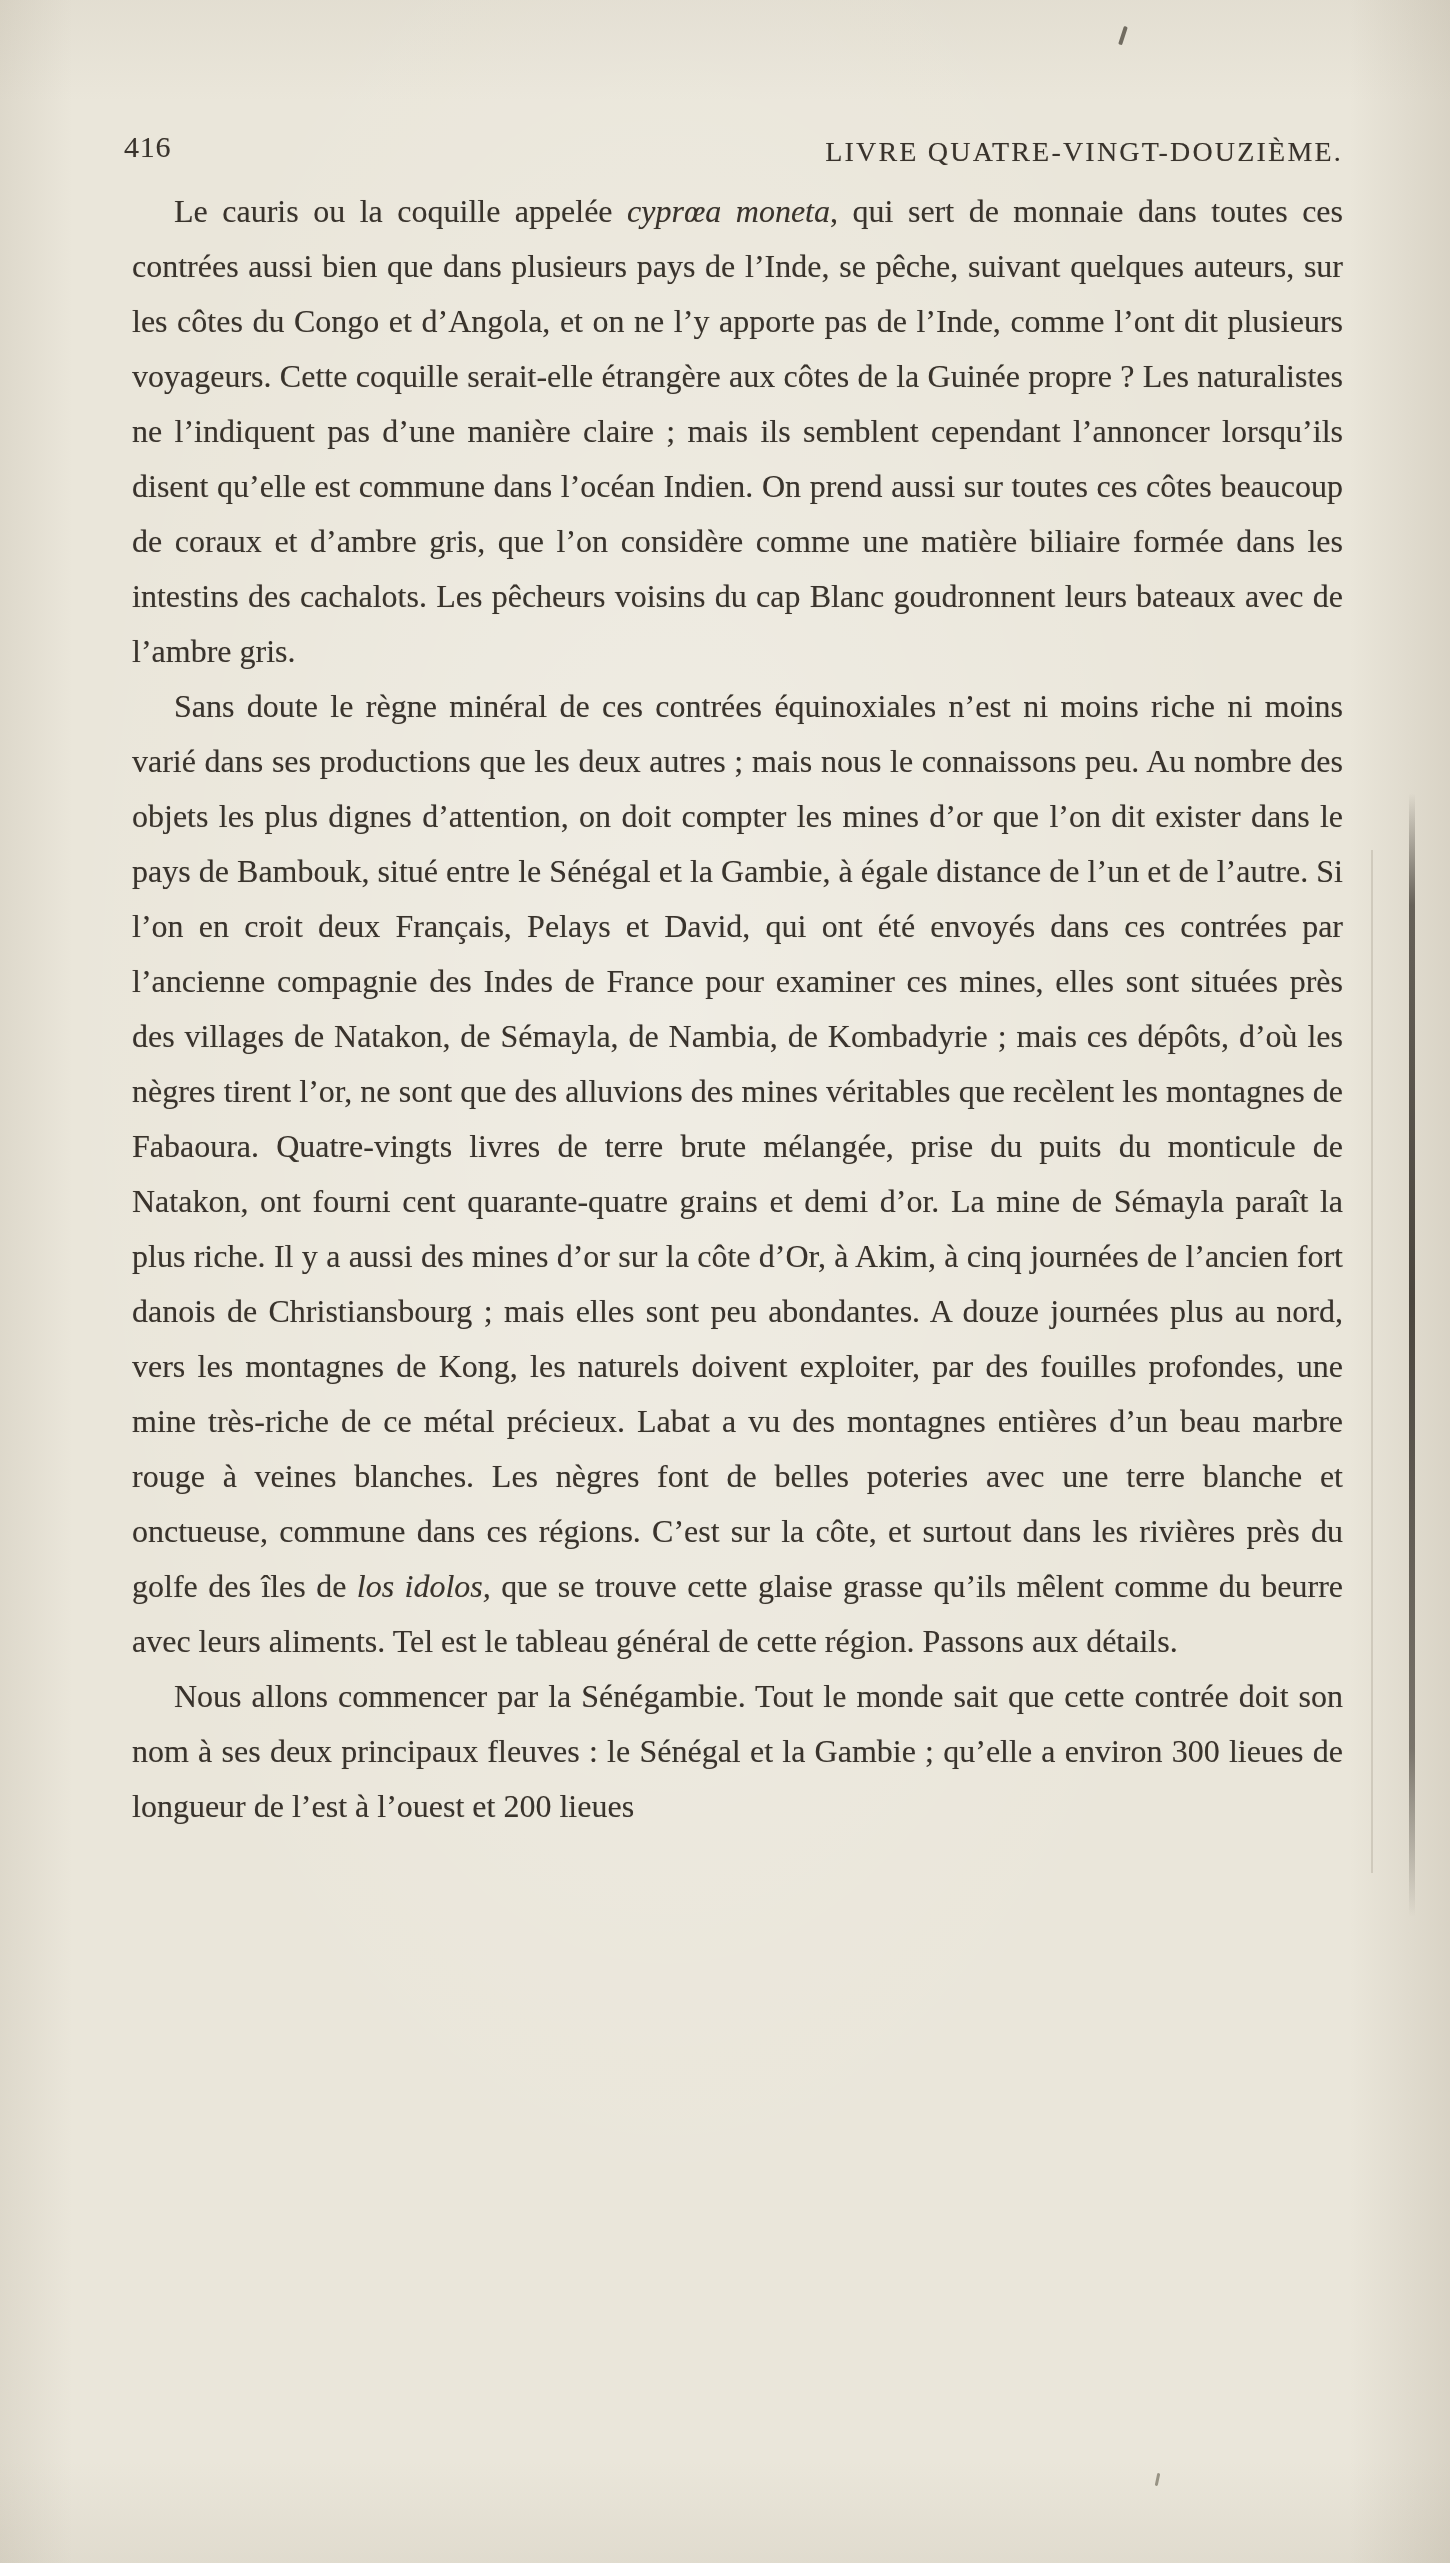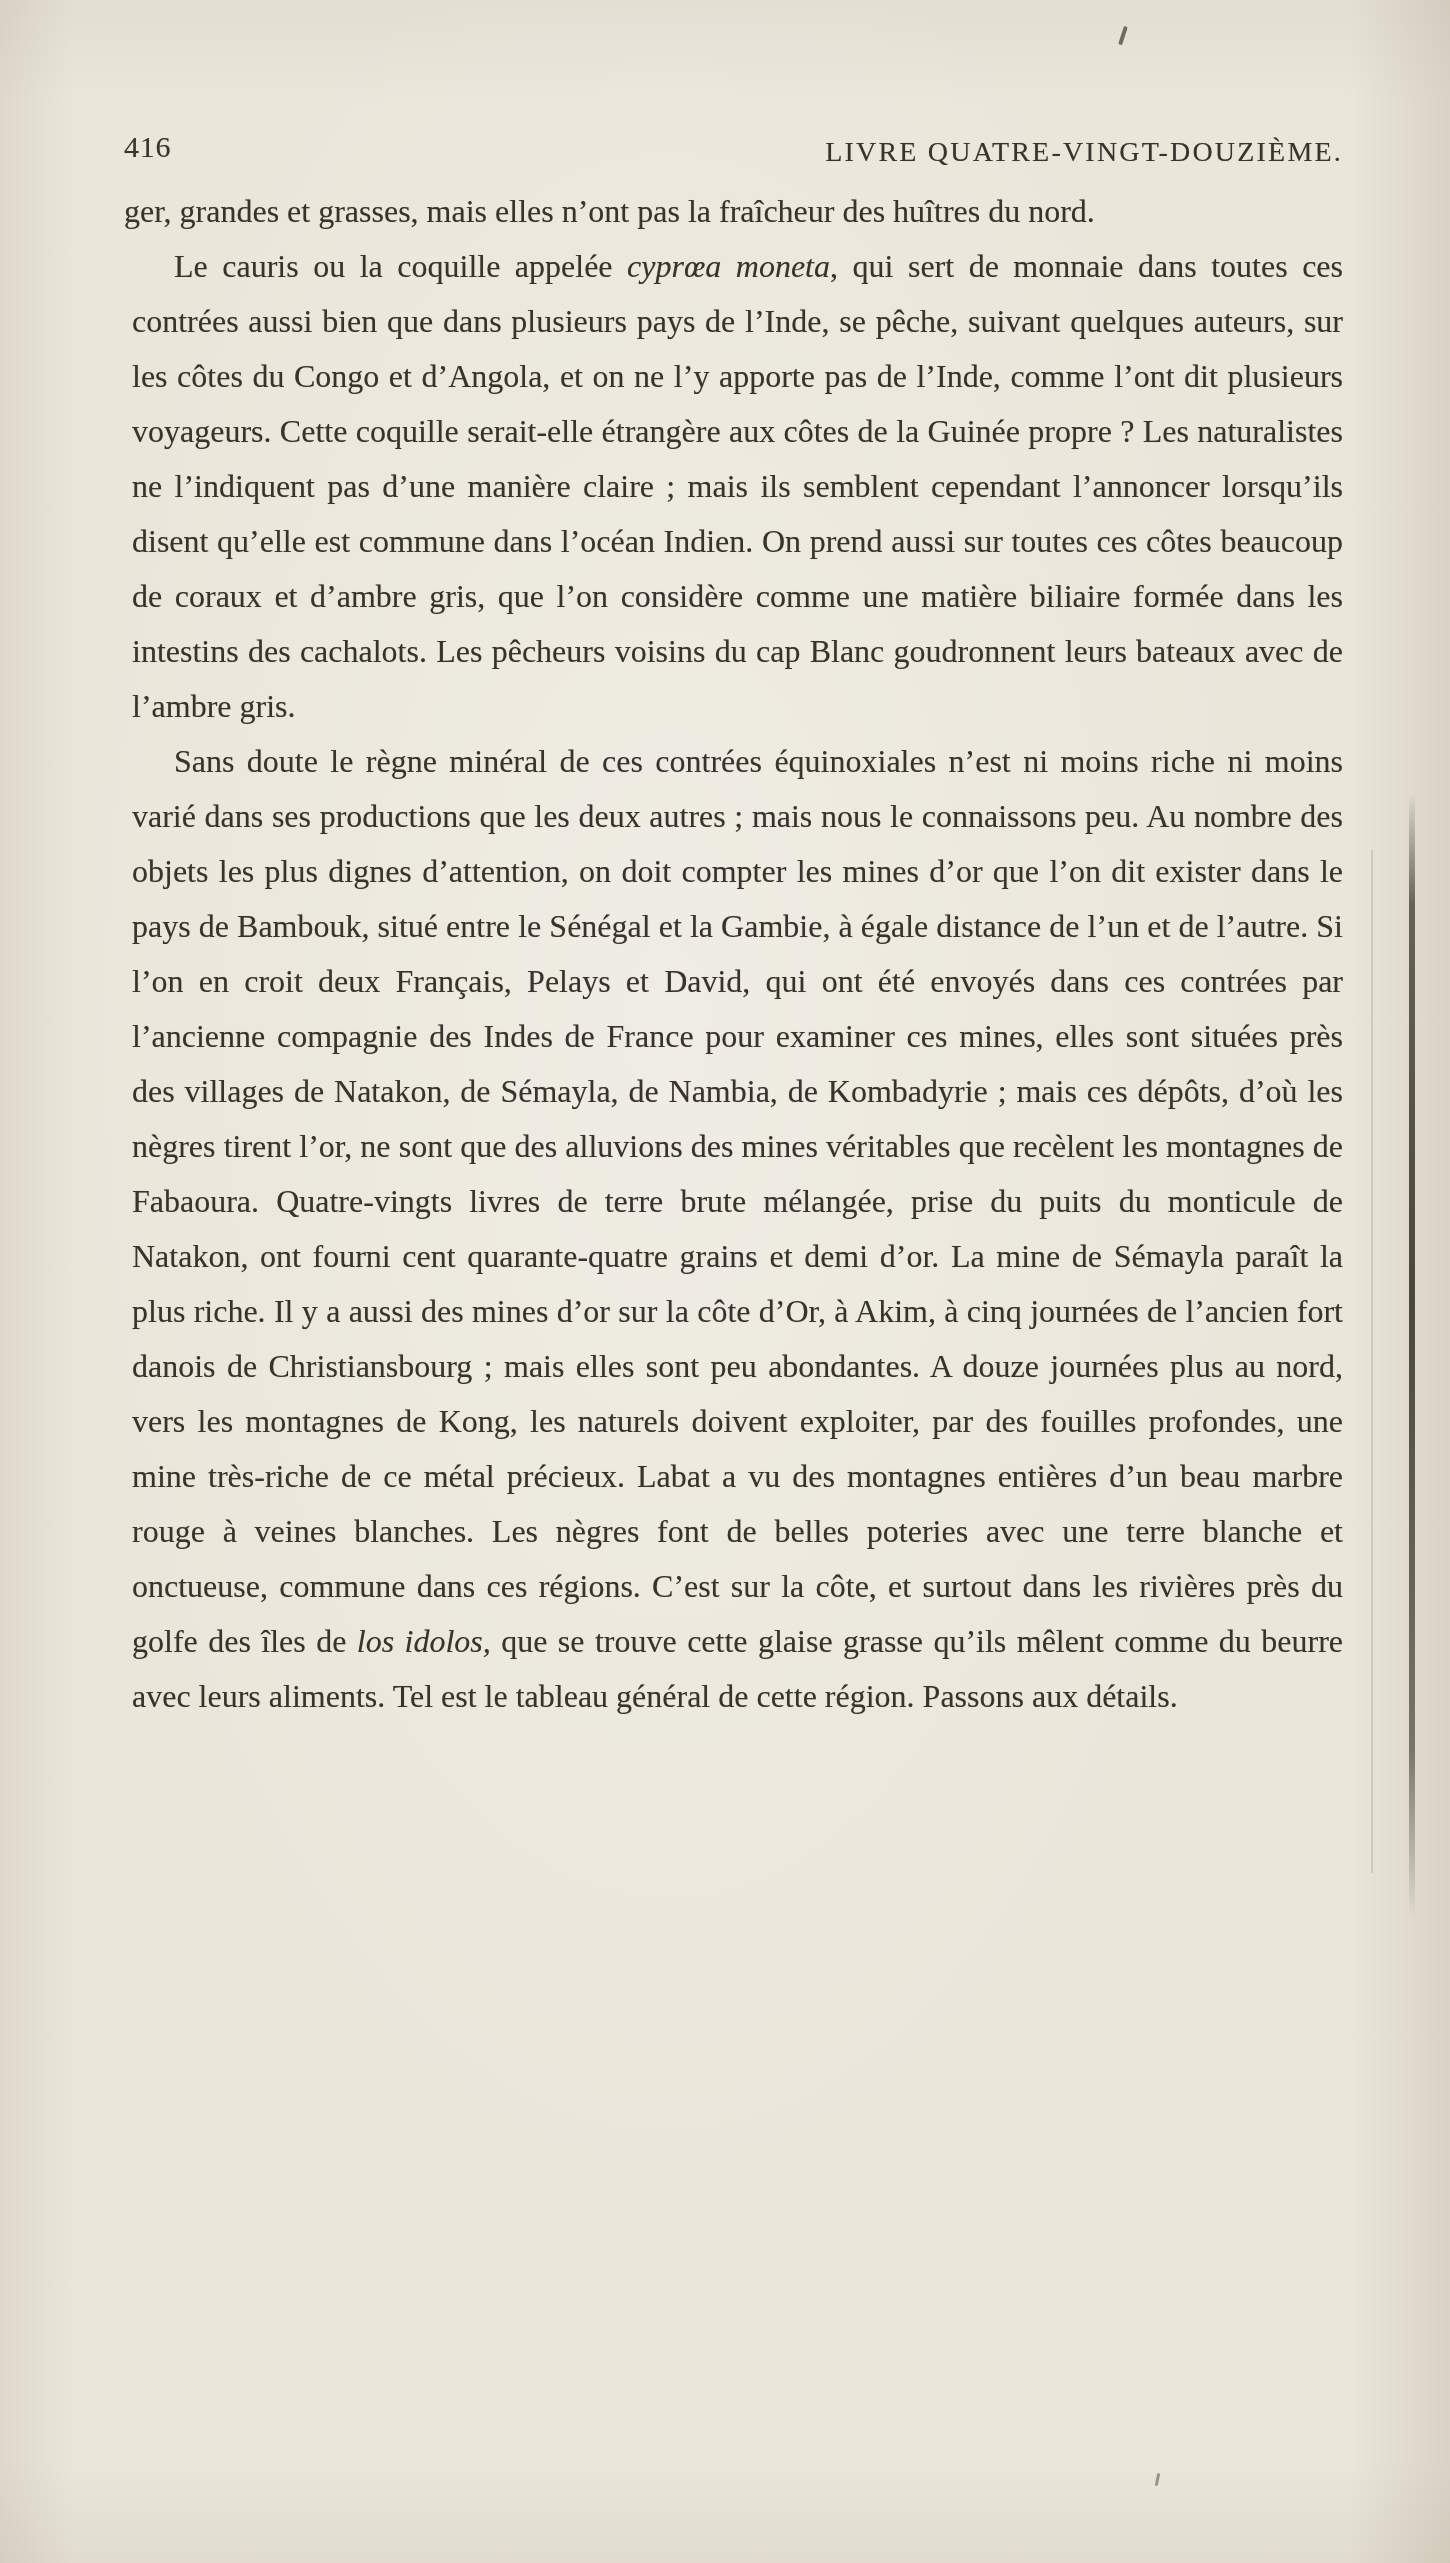--- a/index.html
+++ b/index.html
@@ -123,23 +123,23 @@
 <body>
 
 <div class="page">
 
   <header class="page-header">
     <span class="page-number">416</span>
     <span class="running-title">LIVRE QUATRE-VINGT-DOUZIÈME.</span>
   </header>
 
   <main class="text-block">
-      <p class="para"><span>ger, grandes et grasses, mais elles n’ont pas la fraîcheur des huîtres du nord.</span></p>
       <p class="para indent"><span>Le cauris ou la coquille appelée </span><i>cyprœa moneta</i><span>, qui sert de monnaie dans toutes ces contrées aussi bien que dans plusieurs pays de l’Inde, se pêche, suivant quelques auteurs, sur les côtes du Congo et d’Angola, et on ne l’y apporte pas de l’Inde, comme l’ont dit plusieurs voyageurs. Cette coquille serait-elle étrangère aux côtes de la Guinée propre ? Les naturalistes ne l’indiquent pas d’une manière claire ; mais ils semblent cependant l’annoncer lorsqu’ils disent qu’elle est commune dans l’océan Indien. On prend aussi sur toutes ces côtes beaucoup de coraux et d’ambre gris, que l’on considère comme une matière biliaire formée dans les intestins des cachalots. Les pêcheurs voisins du cap Blanc goudronnent leurs bateaux avec de l’ambre gris.</span></p>
       <p class="para indent"><span>Sans doute le règne minéral de ces contrées équinoxiales n’est ni moins riche ni moins varié dans ses productions que les deux autres ; mais nous le connaissons peu. Au nombre des objets les plus dignes d’attention, on doit compter les mines d’or que l’on dit exister dans le pays de Bambouk, situé entre le Sénégal et la Gambie, à égale distance de l’un et de l’autre. Si l’on en croit deux Français, Pelays et David, qui ont été envoyés dans ces contrées par l’ancienne compagnie des Indes de France pour examiner ces mines, elles sont situées près des villages de Natakon, de Sémayla, de Nambia, de Kombadyrie ; mais ces dépôts, d’où les nègres tirent l’or, ne sont que des alluvions des mines véritables que recèlent les montagnes de Fabaoura. Quatre-vingts livres de terre brute mélangée, prise du puits du monticule de Natakon, ont fourni cent quarante-quatre grains et demi d’or. La mine de Sémayla paraît la plus riche. Il y a aussi des mines d’or sur la côte d’Or, à Akim, à cinq journées de l’ancien fort danois de Christiansbourg ; mais elles sont peu abondantes. A douze journées plus au nord, vers les montagnes de Kong, les naturels doivent exploiter, par des fouilles profondes, une mine très-riche de ce métal précieux. Labat a vu des montagnes entières d’un beau marbre rouge à veines blanches. Les nègres font de belles poteries avec une terre blanche et onctueuse, commune dans ces régions. C’est sur la côte, et surtout dans les rivières près du golfe des îles de </span><i>los idolos,</i><span> que se trouve cette glaise grasse qu’ils mêlent comme du beurre avec leurs aliments. Tel est le tableau général de cette région. Passons aux détails.</span></p>
+      <p class="para indent"><span>Nous allons commencer par la Sénégambie. Tout le monde sait que cette contrée doit son nom à ses deux principaux fleuves : le Sénégal et la Gambie ; qu’elle a environ 300 lieues de longueur de l’est à l’ouest et 200 lieues</span></p>
     </main>
 
   <div class="page-edge-shadow"></div>
   <div class="scan-crease"></div>
   <div class="scan-mark-top"></div>
   <div class="scan-mark-bottom"></div>
 
 </div>
 
 

